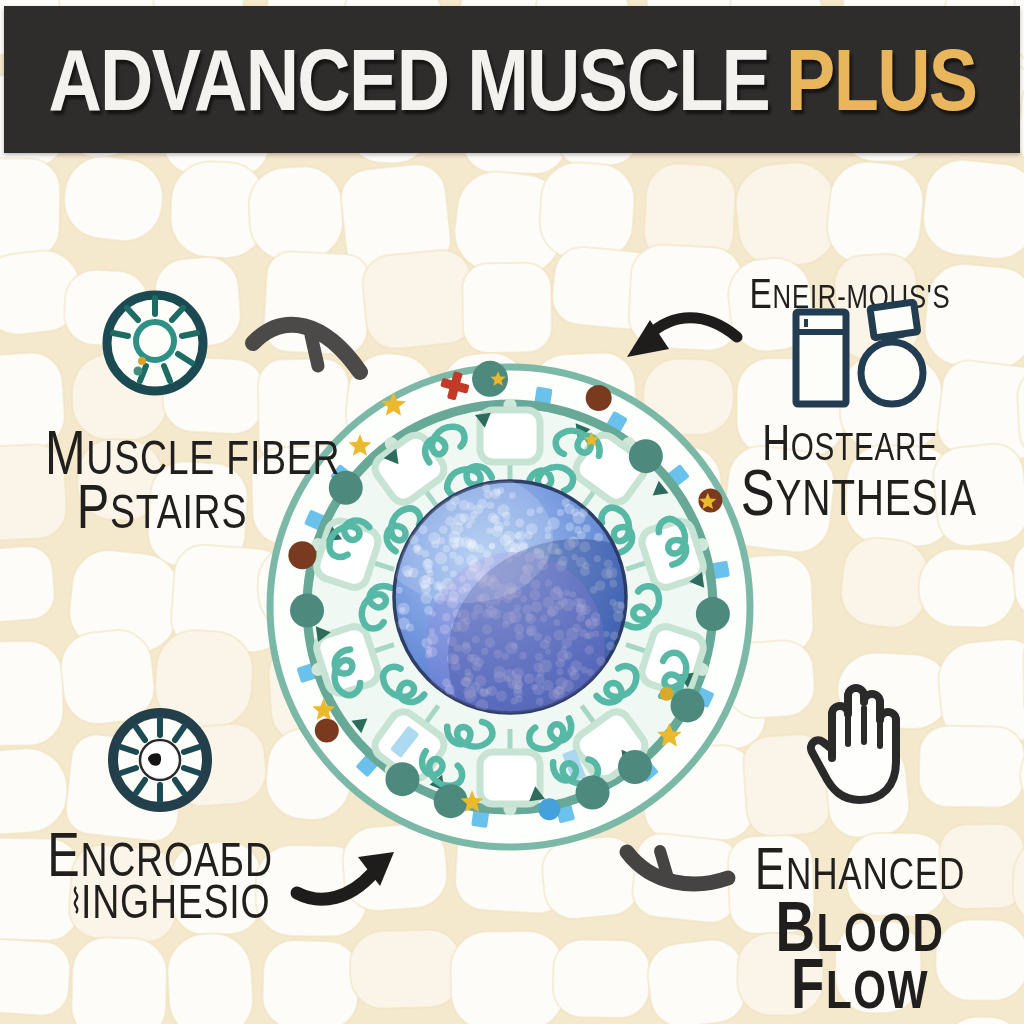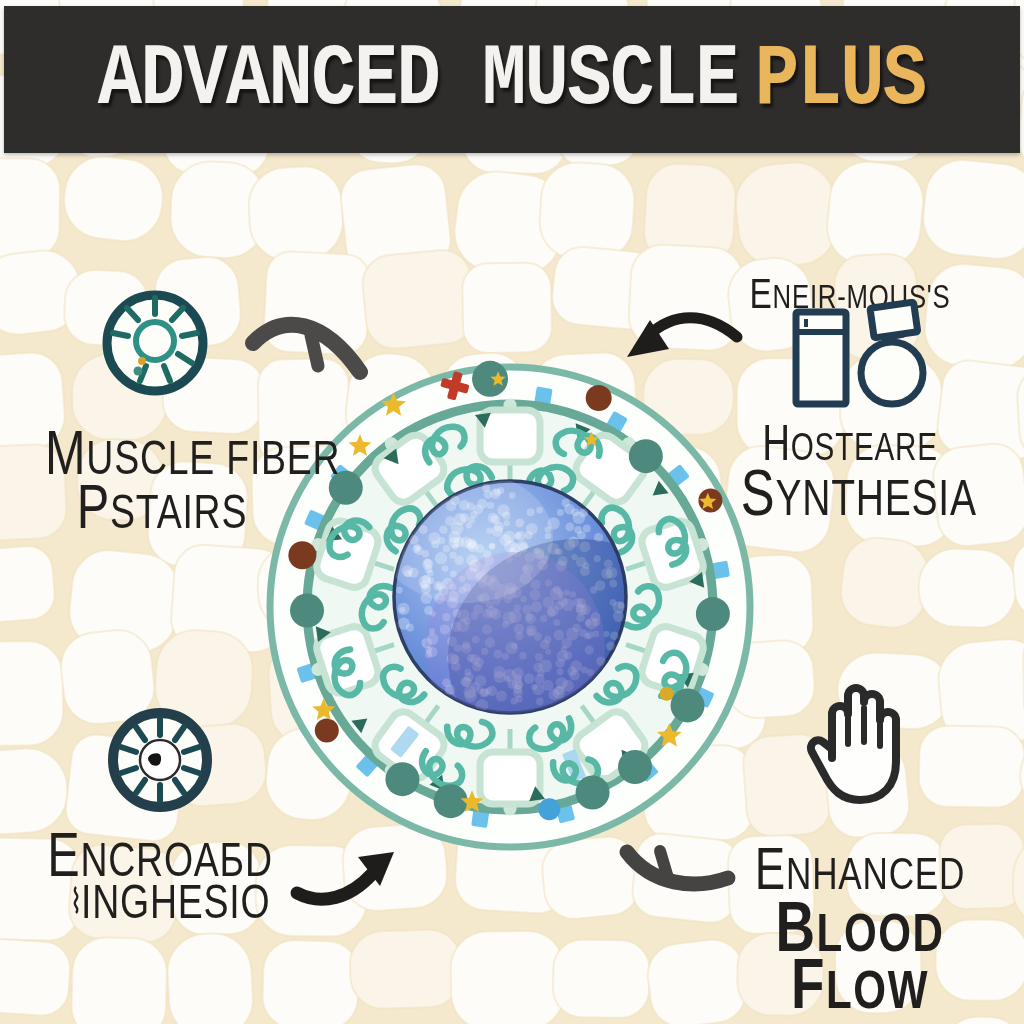--- a/index.html
+++ b/index.html
@@ -7,21 +7,20 @@
     width:1024px;height:1024px;position:relative;overflow:hidden;
     background:#fdfcf8;font-family:"Liberation Sans",sans-serif;
   }
   #bg{position:absolute;left:0;top:0;z-index:0;}
   #arrows{position:absolute;left:0;top:0;z-index:2;}
   #cell{position:absolute;left:260px;top:357px;z-index:3;}
   .banner{
     position:absolute;left:4px;top:6px;right:4px;height:147px;z-index:5;
     display:flex;align-items:center;justify-content:center;
     box-shadow:0 2px 4px rgba(0,0,0,.25);
-    font-family:Liberation Mono, monospace;
   }
   .banner h1{
     margin:0;font-size:88px;font-weight:700;letter-spacing:-2px;white-space:nowrap;
     transform:scaleX(.84);transform-origin:center;
     text-shadow:3px 4px 3px rgba(0,0,0,.55);
   }
   .banner .accent{margin-left:20px;}
   .fl{
     position:absolute;z-index:4;text-align:center;color:#201f1d;
     line-height:1.0;letter-spacing:1px;white-space:nowrap;

